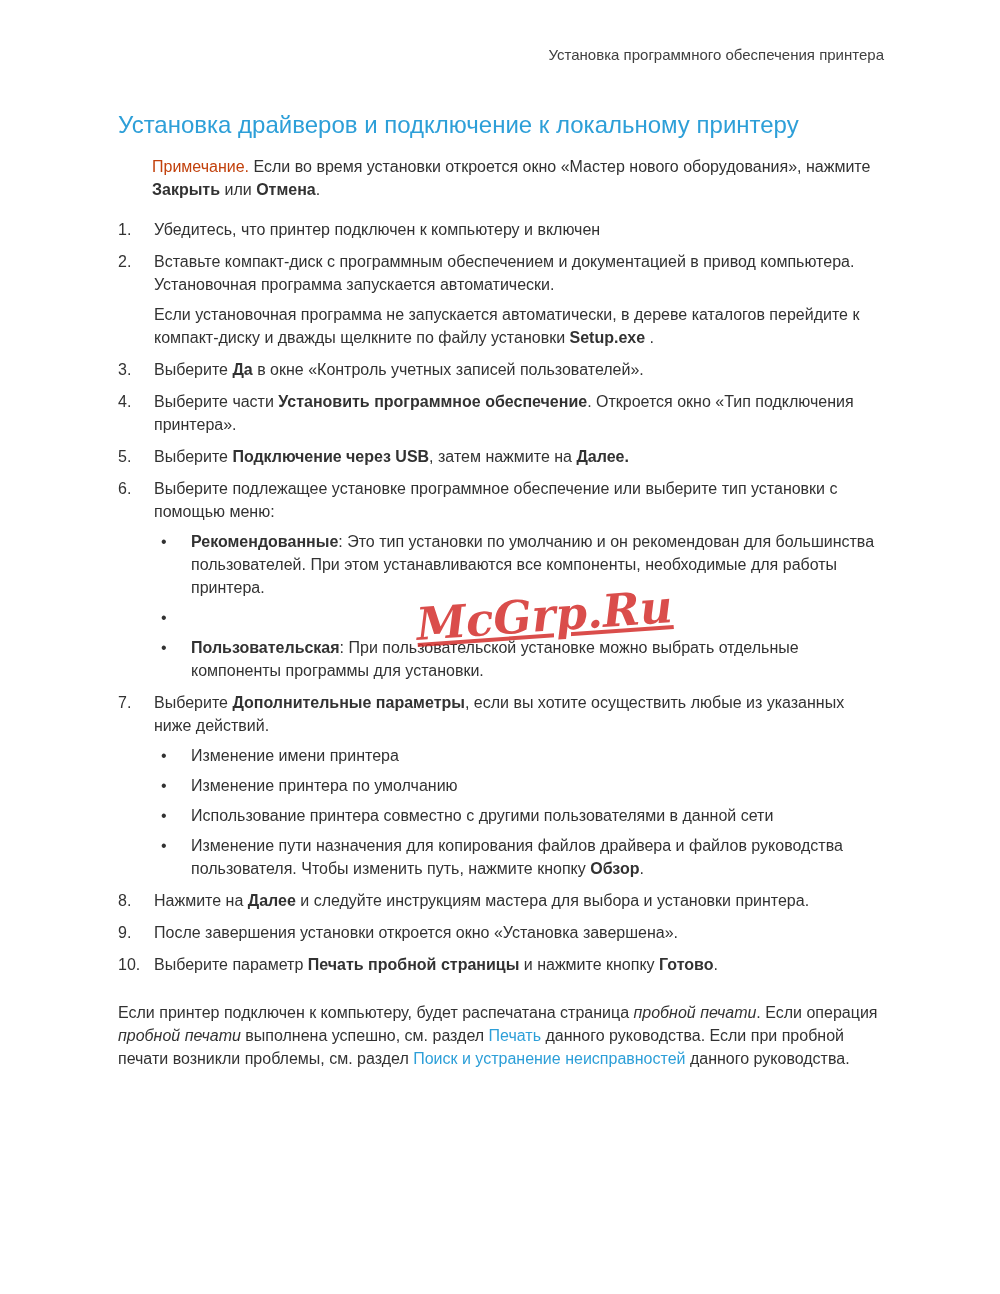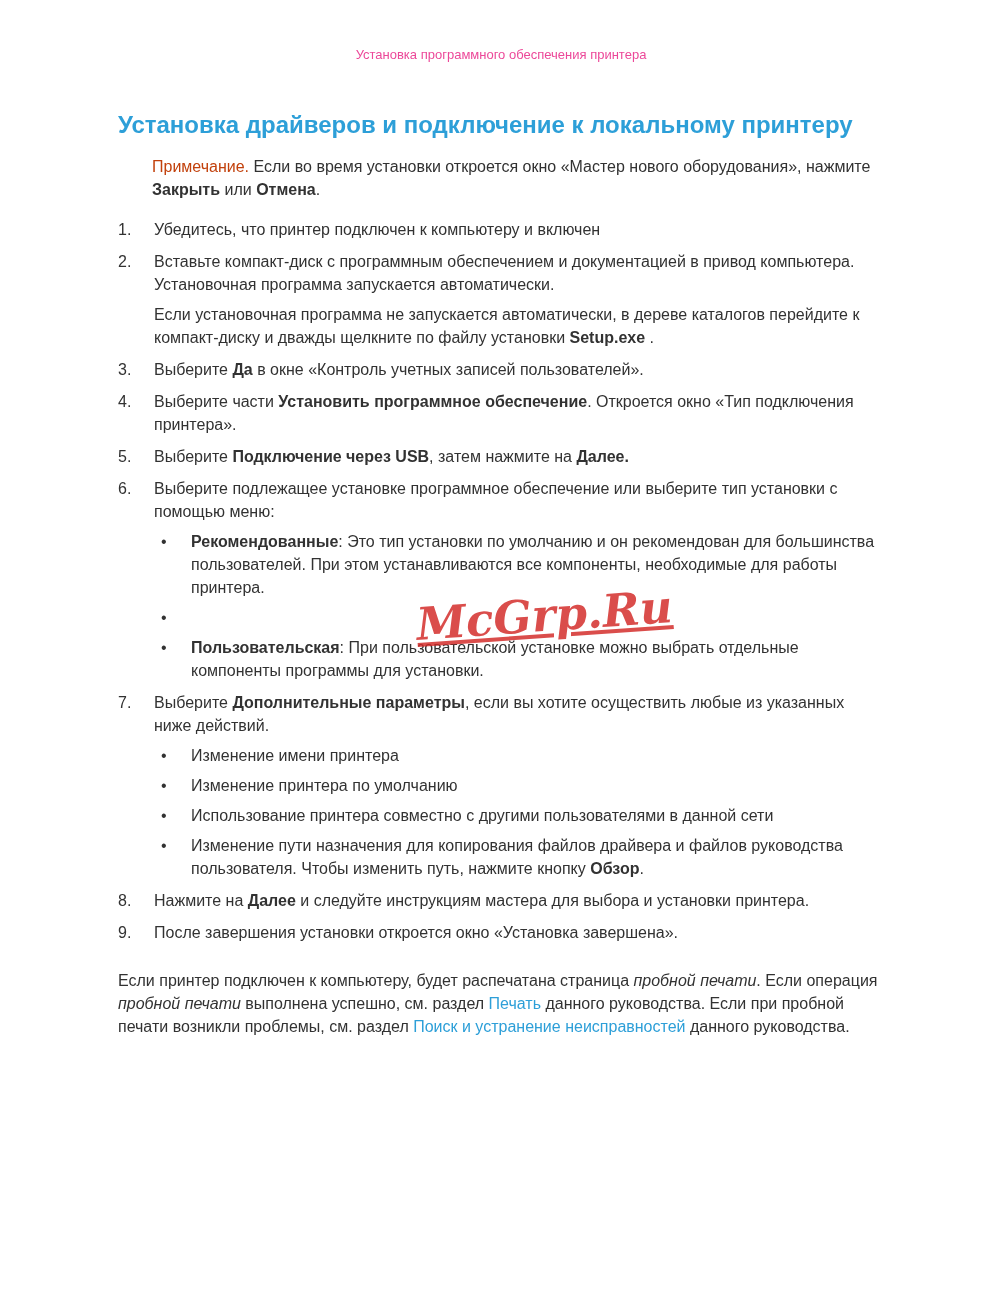--- a/index.html
+++ b/index.html
@@ -11,30 +11,30 @@
     background:#ffffff;
     box-sizing:border-box;
     padding:46px 116px 0 118px;
     font-family:"Liberation Sans", sans-serif;
     font-size:16px;
     line-height:23px;
     color:#323232;
     overflow:hidden;
   }
   .running-header {
-    text-align:center;
-    font-size:13px;
+    text-align:right;
+    font-size:15px;
     line-height:18px;
-    color:#ec4899;
+    color:#404040;
   }
   .title {
     margin:46px 0 0 0;
     font-size:24px;
     line-height:30px;
-    font-weight:bold;
+    font-weight:normal;
     color:#2d9fd8;
   }
   .para { margin:25px 0 0 0; }
   .note { padding-left:34px; margin-top:15px; }
   .note-label { color:#c2410c; }
   .b { font-weight:bold; }
   .i { font-style:italic; }
   .link { color:#2d9fd8; text-decoration:none; cursor:pointer; }
   .steps { margin-top:17px; }
   .step { display:flex; margin-top:9px; }
@@ -162,20 +162,24 @@
     <div class="step">
       <div class="step-num">8.</div>
       <div class="step-body"><span>Нажмите на </span><span class="b">Далее</span><span> и следуйте инструкциям мастера для выбора и установки принтера.</span></div>
     </div>
 
     <div class="step">
       <div class="step-num">9.</div>
       <div class="step-body">После завершения установки откроется окно «Установка завершена».</div>
     </div>
 
+    <div class="step">
+      <div class="step-num">10.</div>
+      <div class="step-body"><span>Выберите параметр </span><span class="b">Печать пробной страницы</span><span> и нажмите кнопку </span><span class="b">Готово</span><span>.</span></div>
+    </div>
 
   </div>
 
   <p class="para"><span>Если принтер подключен к компьютеру, будет распечатана страница </span><span class="i">пробной печати</span><span>. Если операция </span><span class="i">пробной печати</span><span> выполнена успешно, см. раздел </span><a class="link">Печать</a><span> данного руководства. Если при пробной печати возникли проблемы, см. раздел </span><a class="link">Поиск и устранение неисправностей</a><span> данного руководства.</span></p>
 
   <div class="watermark">McGrp.Ru</div>
 
 
 </div>
 

